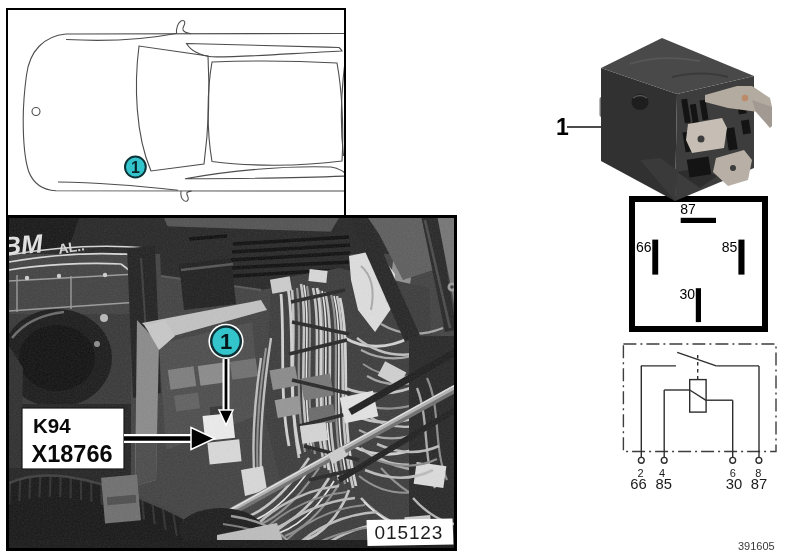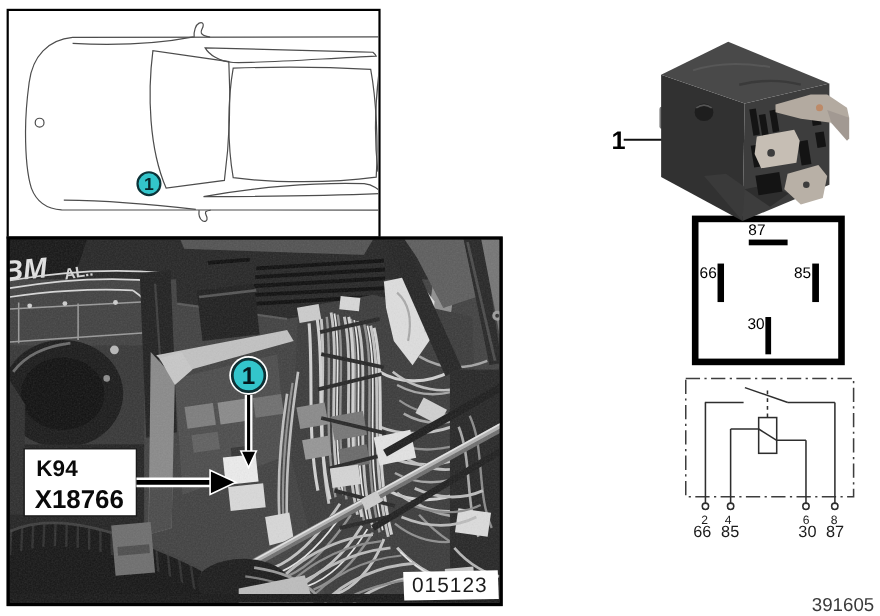--- a/index.html
+++ b/index.html
@@ -3,21 +3,21 @@
 <meta charset="utf-8">
 <style>
 html,body{margin:0;padding:0;}
 body{width:800px;height:560px;position:relative;background:#fff;
      font-family:"Liberation Sans",sans-serif;overflow:hidden;}
 .abs{position:absolute;}
 #box1{left:6px;top:8px;width:336px;height:205px;border:2px solid #000;background:#fff;}
 #photo{left:6px;top:215px;width:445px;height:330px;border:3px solid #000;background:#474747;}
 #lbl1{left:556px;top:114px;width:40px;height:26px;font-size:23px;font-weight:bold;color:#000;}
 #pinbox{left:629px;top:196px;width:127px;height:124px;border:6px solid #000;background:#fff;}
-#num391605{left:738px;top:539.5px;font-size:17px;color:#3a3a3a;}
+#num391605{left:738px;top:539.5px;font-size:11px;color:#3a3a3a;}
 </style>
 </head>
 <body>
 <div class="abs" id="box1">
   <svg width="336" height="205" viewBox="8 10 336 205">
     <g fill="none" stroke="#4d4d4d" stroke-width="1.1">
 
       <path d="M345,33.5 L66,34 C44,36 29.5,51 26.5,75 C24.2,92 23.2,106 23.2,120 C23.2,141 24.7,159 28.5,171 C33,183 42,190 56,190.8 L345,191"></path>
 
       <path d="M66,39.5 C105,41.5 145,39.5 176,33.5"></path>

